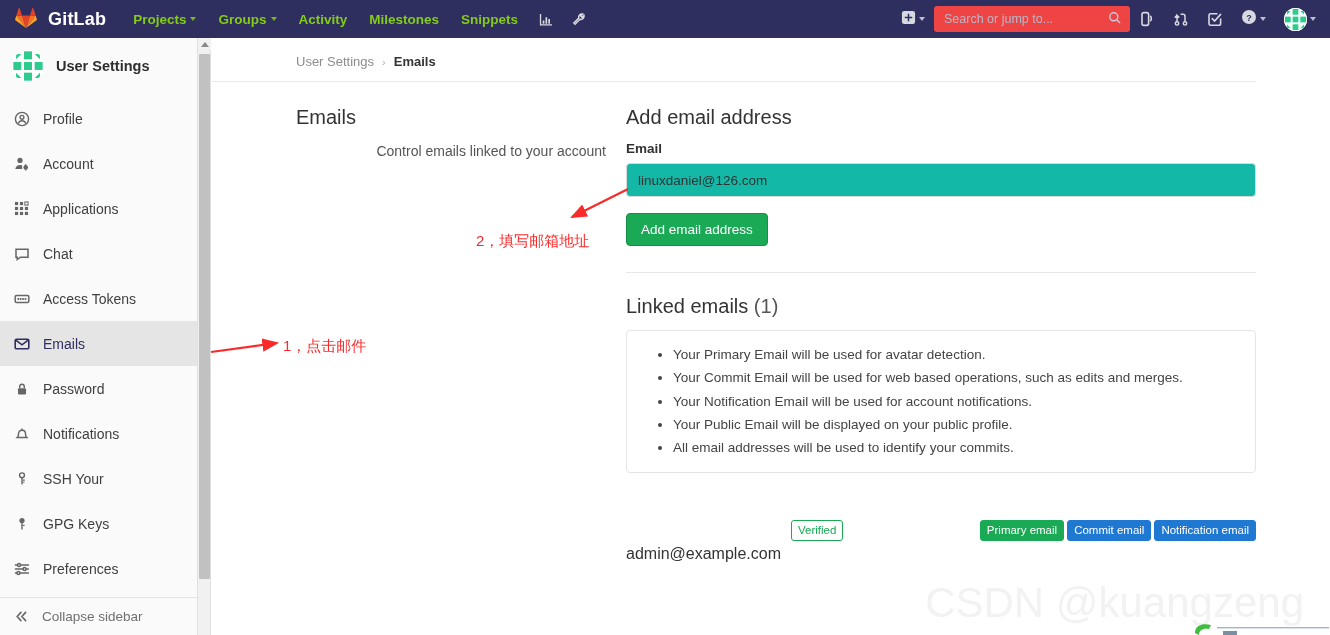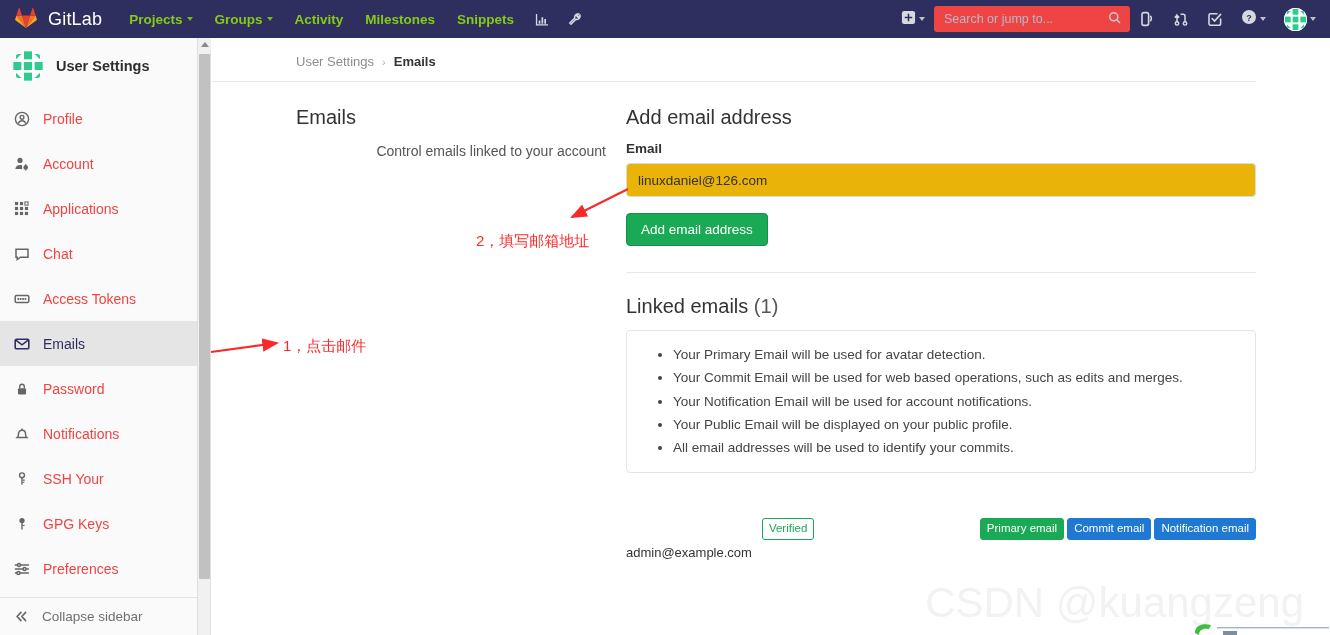--- a/index.html
+++ b/index.html
@@ -15,21 +15,21 @@
   
   .navbar {
     position: absolute; top: 0; left: 0;
     width: 1330px; height: 38px;
     background: #2e2e5f;
     display: flex; align-items: center;
     z-index: 50;
   }
   .nav-logo { width: 52px; display: flex; align-items: center; justify-content: center; }
   .nav-brand {
-    color: #fff; font-size: 18px; font-weight: 400;
+    color: #fff; font-size: 18px; font-weight: 700;
     letter-spacing: .2px; margin-left: -4px; margin-right: 16px;
   }
   .nav-item {
     color: #84cc16; font-size: 13.5px; font-weight: 600;
     padding: 0 11px; height: 38px;
     display: flex; align-items: center; gap: 4px;
     cursor: pointer; white-space: nowrap;
   }
   .caret { display:inline-block; width:0; height:0;
     border-left:3.5px solid transparent; border-right:3.5px solid transparent;
@@ -69,21 +69,21 @@
     padding: 12px 10px 14px 12px;
   }
   .sidebar-avatar {
     width: 32px; height: 32px; border-radius: 50%;
     background: #fff; overflow: hidden; flex: none;
   }
   .sidebar-title { font-size: 14.5px; font-weight: 600; color: #2e2e2e; }
   .snav-item {
     display: flex; align-items: center; gap: 13px;
     height: 45px; padding-left: 13px;
-    color: #ef4444; font-size: 14px; cursor: pointer;
+    color: #404040; font-size: 14px; cursor: pointer;
   }
   .snav-item.active {
     background: #e5e5e5; color: #2e2e5f; font-weight: 400;
   }
   .snav-ico { width: 17px; height: 17px; flex: none; display:flex; align-items:center; justify-content:center; }
   .sidebar-foot {
     position: absolute; bottom: 0; left: 0; width: 220px;
     border-top: 1px solid #e3e3e3; background: #fafafa;
     display: flex; align-items: center; gap: 12px;
     height: 38px; padding-left: 13px;
@@ -131,21 +131,21 @@
 
   .sec-title { font-size: 20px; font-weight: 400; color: #333; margin: 0 0 12px; }
   .sec-sub { font-size: 14px; color: #555; margin: 0; line-height: 1.5; text-align: right; }
 
   .field-label { font-size: 13.5px; font-weight: 600; color: #333; margin-bottom: 7px; }
   .text-input {
     width: 100%; height: 34px;
     border: 1px solid #dbdbdb; border-radius: 4px;
     padding: 0 11px; font-size: 13.5px; color: #333;
     font-family: "Liberation Sans", sans-serif; outline: none;
-    background: #eab308;
+    background: #14b8a6;
   }
   .btn-green {
     margin-top: 16px;
     background: #1aaa55; border: 1px solid #168f48; border-radius: 4px;
     color: #fff; font-size: 13.5px; font-weight: 400;
     padding: 8px 14px; cursor: pointer;
     font-family: "Liberation Sans", sans-serif;
   }
 
   .hr { border: 0; border-top: 1px solid #e8e8e8; margin: 26px 0 0; }
@@ -156,21 +156,21 @@
     border: 1px solid #e5e5e5; border-radius: 4px;
     padding: 12px 0 12px 0; background: #fff;
   }
   .info-box ul { margin: 0; padding: 0 18px 0 46px; list-style: disc; }
   .info-box li { font-size: 13.5px; color: #444; line-height: 1.73; }
 
   .email-row {
     display: flex; align-items: center;
     margin-top: 26px; padding-bottom: 6px;
   }
-  .email-addr { font-size: 13px; color: #333; margin-top: 46px; }
+  .email-addr { font-size: 16px; color: #333; margin-top: 46px; }
   .badge {
     display: inline-block; font-size: 11.5px; line-height: 1;
     padding: 4px 6px; border-radius: 3px; font-weight: 400;
     white-space: nowrap; cursor: pointer;
   }
   .badge-verified {
     margin-left: 10px; color: #1aaa55;
     border: 1px solid #1aaa55; background: #fff; cursor: default;
   }
   .badge-group { margin-left: auto; display: flex; gap: 3px; }

